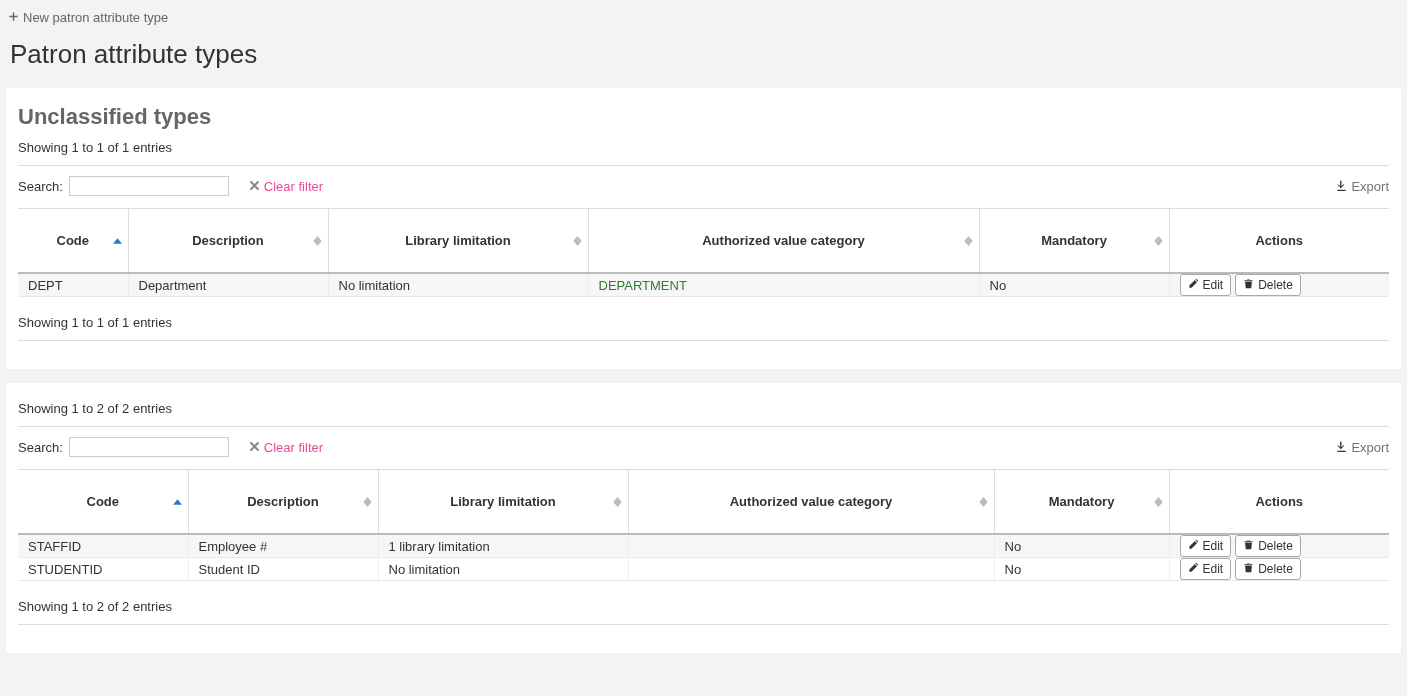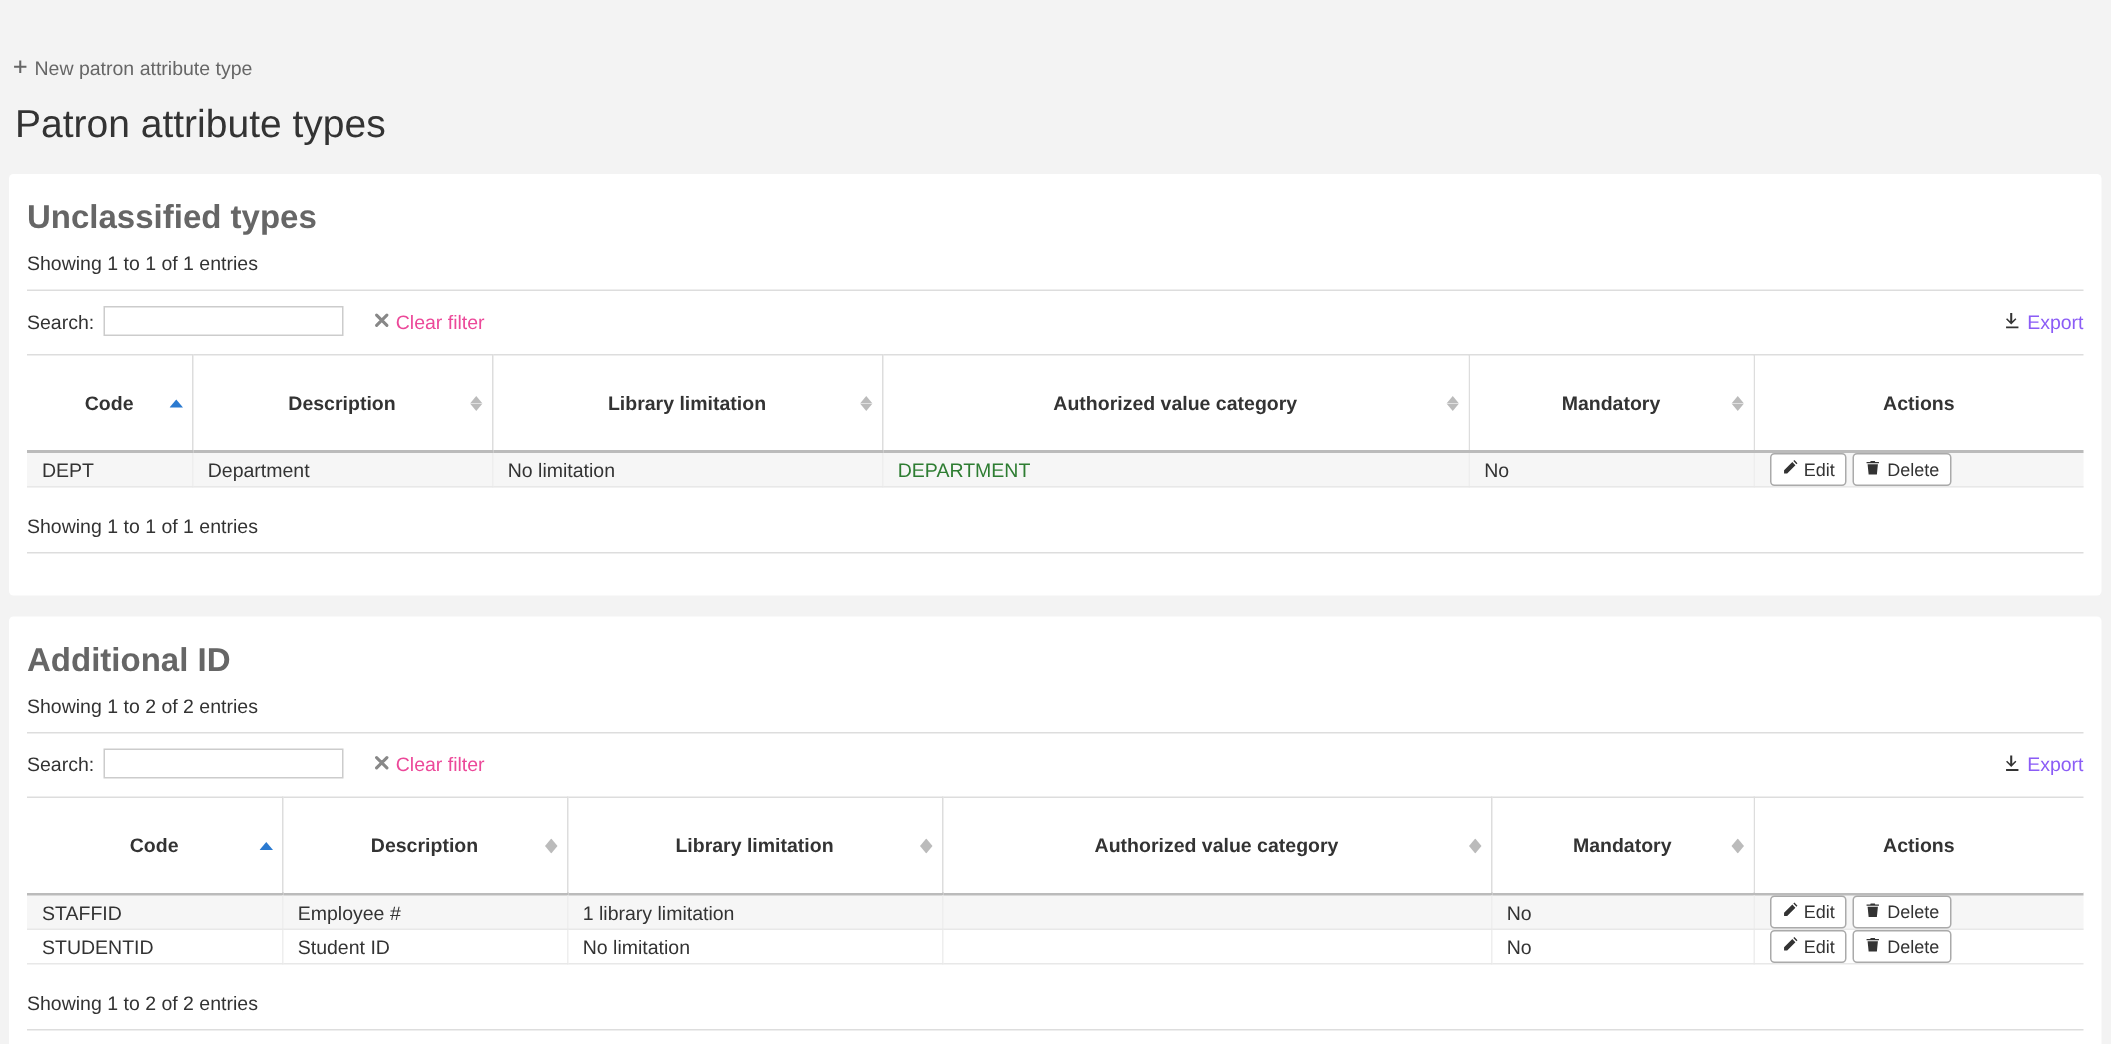--- a/index.html
+++ b/index.html
@@ -9,21 +9,20 @@
     font-family: Arial, Helvetica, sans-serif;
     font-size: 13px;
     background: #f3f3f3;
     color: #333;
   }
   .page {
     padding: 6px;
   }
   .toolbar {
     padding: 4px 8px 8px 2px;
-    margin-top: 28px;
   }
   .new-link {
     color: #666;
     text-decoration: none;
     font-size: 13px;
     display: inline-flex;
     align-items: center;
     gap: 4px;
     cursor: pointer;
   }
@@ -77,21 +76,21 @@
   .clear-filter {
     color: #ec4899;
     font-size: 13px;
     display: inline-flex;
     align-items: center;
     gap: 4px;
     cursor: pointer;
   }
   .spacer { flex: 1; }
   .export-link {
-    color: #8b5cf6;
+    color: #737373;
     font-size: 13px;
     display: inline-flex;
     align-items: center;
     gap: 4px;
     cursor: pointer;
     justify-content: space-between;
   }
   table.data {
     width: 100%;
     border-collapse: collapse;
@@ -283,21 +282,20 @@
           </td>
         </tr>
       </tbody>
     </table>
 
     <div class="info-line" style="margin-top:18px">Showing 1 to 1 of 1 entries</div>
     <hr class="hr">
   </div>
 
   <div class="panel">
-    <h2>Additional ID</h2>
     <div class="info-line">Showing 1 to 2 of 2 entries</div>
     <hr class="hr">
     <div class="controls-row">
       <div class="search-wrap">
         <label>Search:</label>
         <input type="text" class="search-input" style="">
       </div>
       <span class="clear-filter">
         <span>
           <svg class="icon" viewBox="0 0 16 16">

